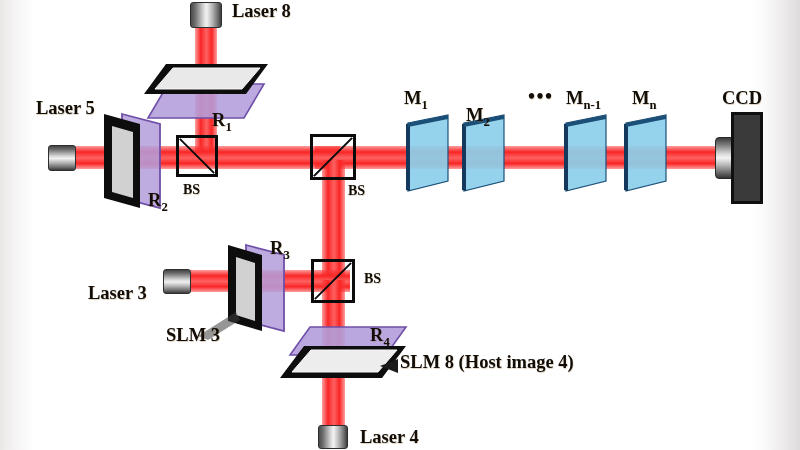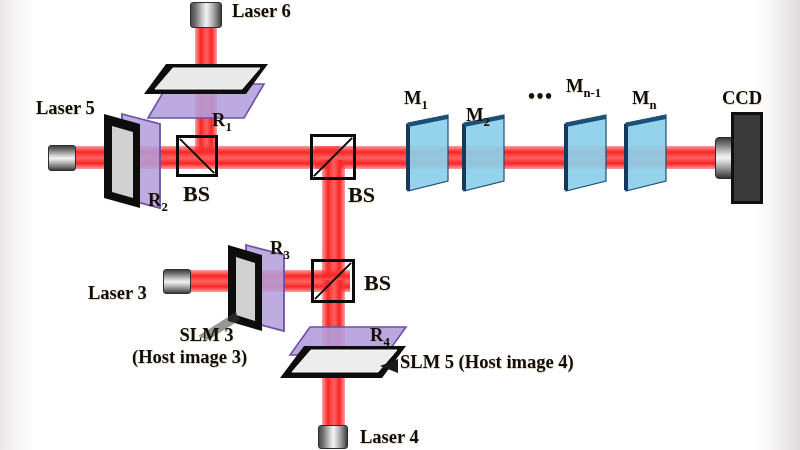--- a/index.html
+++ b/index.html
@@ -87,21 +87,21 @@
     position: absolute;
     color: #120d07;
     font-weight: bold;
     font-family: "Liberation Serif", serif;
     white-space: nowrap;
     line-height: 1.12;
     text-shadow: 0.6px 0.6px 0 rgba(160,120,60,0.30);
   }
   .lbl sub { font-size: 0.68em; }
   .lbl.sz18 { font-size: 18.5px; }
-  .lbl.sz17 { font-size: 22px; font-family: Liberation Serif, serif; }
+  .lbl.sz17 { font-size: 14px; font-family: Liberation Serif, serif; }
   .lbl.dots { font-size: 20px; letter-spacing: 1.5px; }
   .lbl.two { line-height: 1.18; }
   .arrow { position: absolute; }
 </style>
 </head>
 <body>
 
 <div id="stage">
 
   <div class="edge-grad left"></div>
@@ -206,21 +206,21 @@
   <div class="ccd-body" style="left:731px; top:112px; width:32px; height:92px;"></div>
 
   <svg class="arrow" style="left:196px; top:310px; width:46px; height:30px;" viewBox="0 0 46 30">
     <polygon points="2,26 40,2 44,10 12,30" fill="#3f3f3f" fill-opacity="0.55"></polygon>
   </svg>
 
   <svg class="arrow" style="left:380px; top:358px; width:24px; height:16px;" viewBox="0 0 24 16">
     <polygon points="0,8 18,1 18,15" fill="#1a1a1a"></polygon>
   </svg>
 
-  <div class="lbl sz18" style="left:232px; top:1px;">Laser 6</div>
+  <div class="lbl sz18" style="left:232px; top:1px;">Laser 8</div>
 
 
   <div class="lbl sz18" style="left:212px; top:110px;">
     <span>R</span><sub>1</sub>
   </div>
 
   <div class="lbl sz18" style="left:36px; top:98px;">Laser 5</div>
 
   <div class="lbl sz18" style="left:148px; top:190px;">
     <span>R</span><sub>2</sub>
@@ -236,44 +236,43 @@
   <div class="lbl sz18" style="left:404px; top:88px;">
     <span>M</span><sub>1</sub>
   </div>
 
   <div class="lbl sz18" style="left:466px; top:88px;margin-top:17px;">
     <span>M</span><sub>2</sub>
   </div>
 
   <div class="lbl dots" style="left:528px; top:85px;">•••</div>
 
-  <div class="lbl sz18" style="left:566px; top:76px;text-align:center;">
+  <div class="lbl sz18" style="left:566px; top:88px;text-align:center;">
     <span>M</span><sub>n-1</sub>
   </div>
 
   <div class="lbl sz18" style="left:632px; top:88px;">
     <span>M</span><sub>n</sub>
   </div>
 
   <div class="lbl sz18" style="left:722px; top:88px;">CCD</div>
 
   <div class="lbl sz18" style="left:270px; top:238px;">
     <span>R</span><sub>3</sub>
   </div>
 
   <div class="lbl sz17" style="left:364px; top:271px;">BS</div>
 
   <div class="lbl sz18" style="left:88px; top:283px;">Laser 3</div>
 
   <div class="lbl sz18 two" style="left:166px; top:325px;text-align:center;">
     <div>SLM 3</div>
-    <div style="margin-left:-34px;">(Host image 3)</div>
   </div>
 
   <div class="lbl sz18" style="left:370px; top:325px;">
     <span>R</span><sub>4</sub>
   </div>
 
-  <div class="lbl sz18" style="left:400px; top:352px;">SLM 5 (Host image 4)</div>
+  <div class="lbl sz18" style="left:400px; top:352px;">SLM 8 (Host image 4)</div>
 
   <div class="lbl sz18" style="left:360px; top:427px;text-align:center;">Laser 4</div>
 
 </div>
 
 </body></html>

